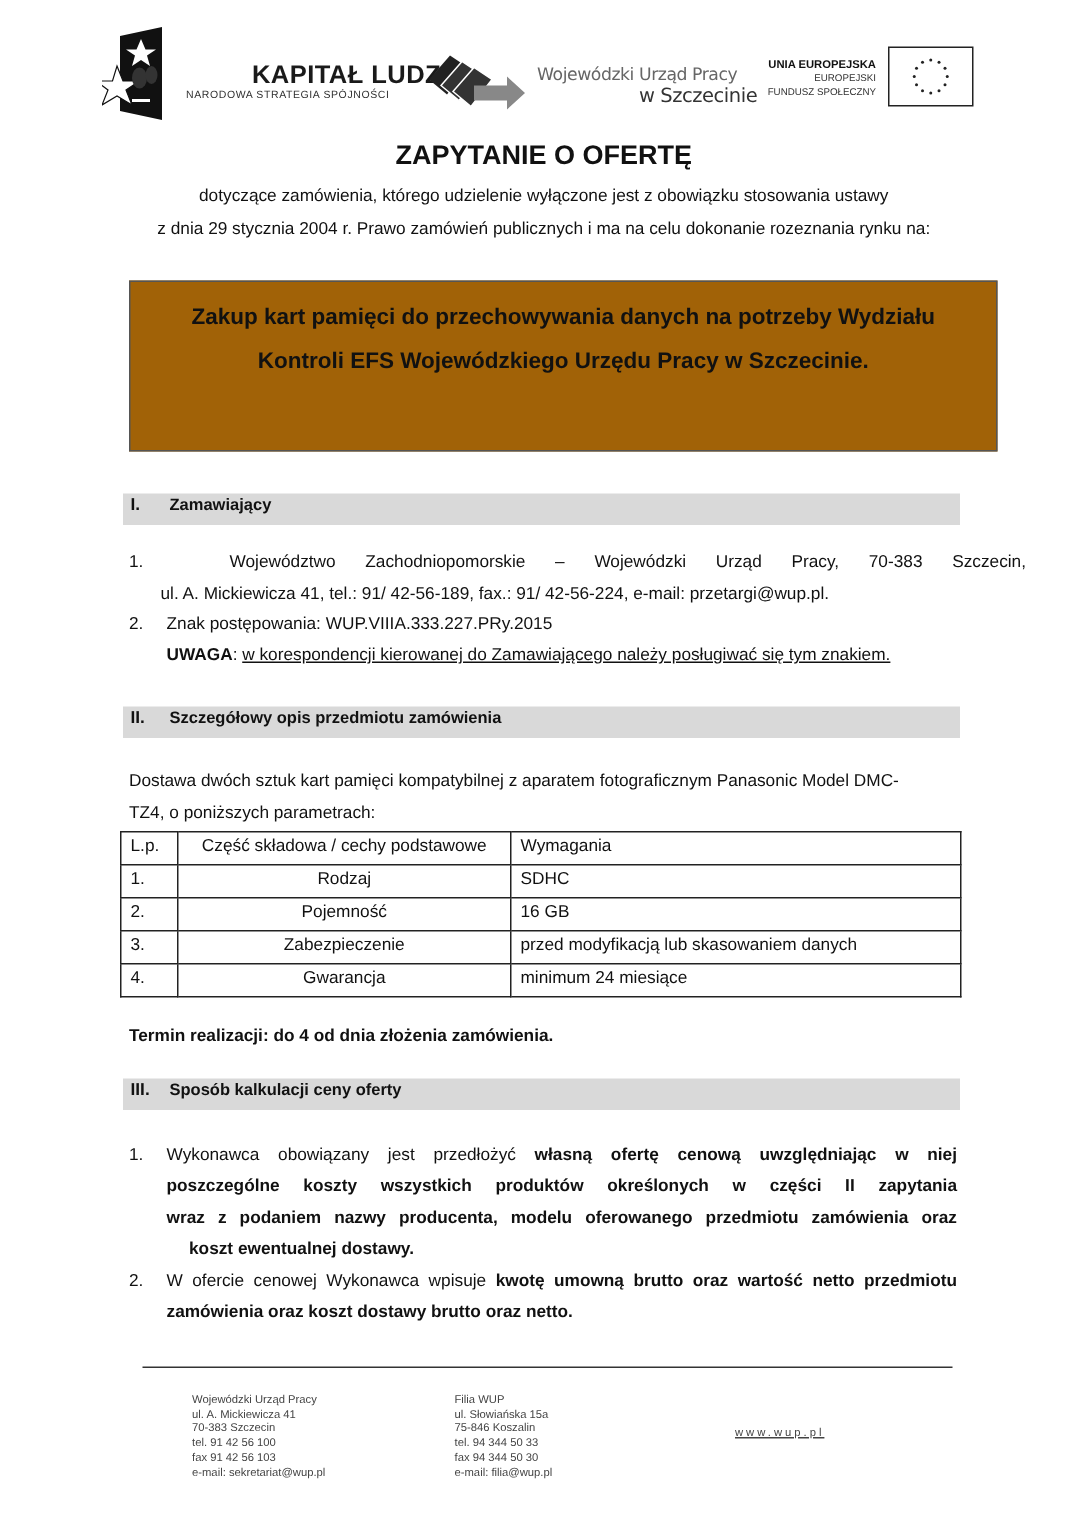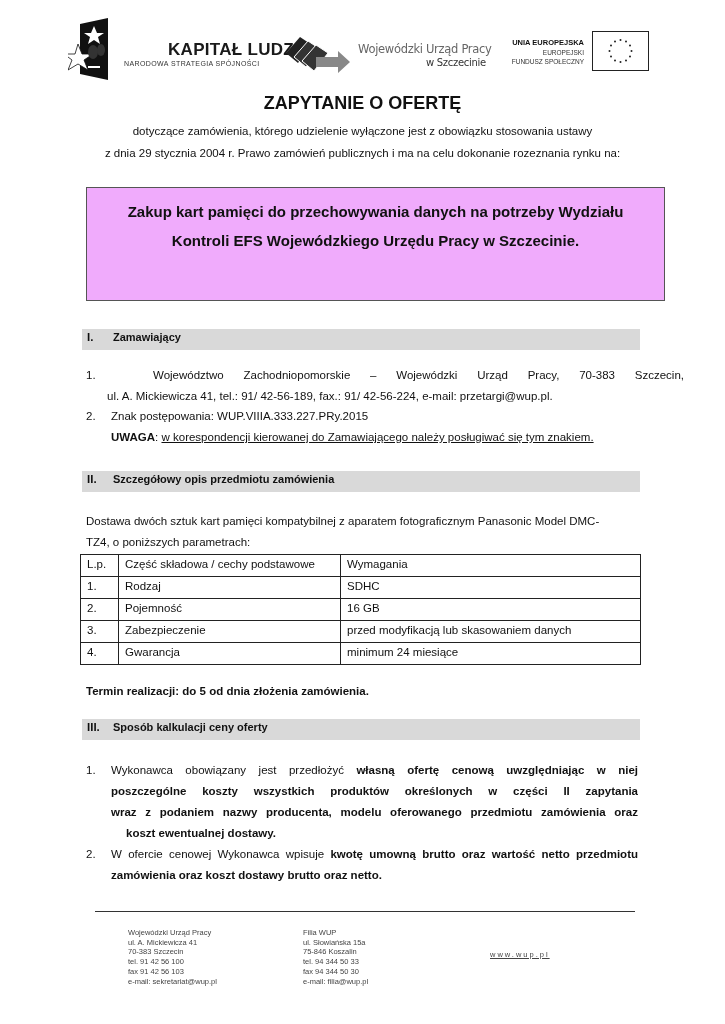--- a/index.html
+++ b/index.html
@@ -7,34 +7,34 @@
   body { position: relative; font-family: "Liberation Sans", sans-serif; color: #111; }
 
   .abs { position: absolute; }
 
   
   .kl-logo { left: 68px; top: 18px; width: 50px; height: 62px; }
   .kl-title { left: 124px; top: 40px; font-size: 17px; font-weight: bold; letter-spacing: 0.3px; color: #1a1a1a; margin-left: 44px; }
   .kl-sub { left: 124px; top: 60px; font-size: 7px; letter-spacing: 0.4px; color: #333; }
   .wup-logo { left: 286px; top: 33px; width: 66px; height: 42px; }
   .wup-title { left: 358px; top: 42px; font-size: 11.5px; color: #666; font-family: "DejaVu Sans", sans-serif; letter-spacing: -0.3px; }
-  .wup-sub { left: 426px; top: 57px; font-size: 10px; color: #333; font-family: "DejaVu Sans", sans-serif; letter-spacing: -0.3px; }
+  .wup-sub { left: 426px; top: 57px; font-size: 13px; color: #333; font-family: "DejaVu Sans", sans-serif; letter-spacing: -0.3px; }
   .ue-title { left: 506px; top: 38px; width: 78px; text-align: right; font-size: 7.5px; font-weight: bold; color: #111; }
   .ue-sub1 { left: 506px; top: 49px; width: 78px; text-align: right; font-size: 6.5px; color: #333; }
   .ue-sub2 { left: 490px; top: 58px; width: 94px; text-align: right; font-size: 6.5px; color: #333; }
   .ue-flag { left: 592px; top: 31px; width: 57px; height: 40px; border: 1px solid #222; }
 
   
   .doc-title { left: 0; width: 725px; top: 93px; text-align: center; font-size: 18px; font-weight: bold; }
   .intro { left: 0; width: 725px; text-align: center; font-size: 11.5px; color: #111; }
   .intro1 { top: 125px; }
   .intro2 { top: 147px; }
 
   
-  .subject-box { left: 86px; top: 187px; width: 579px; height: 114px; background: #f0abfc; border: 1px solid #555; }
+  .subject-box { left: 86px; top: 187px; width: 579px; height: 114px; background: #a16207; border: 1px solid #555; }
   .subject-line { position: absolute; left: 0; width: 100%; text-align: center; font-size: 15px; font-weight: bold; color: #111; }
   .sl1 { top: 15px; }
   .sl2 { top: 44px; }
   .sl3 { top: 73px; }
 
   
   .section-header { left: 82px; width: 558px; height: 21px; background: #d9d9d9; }
   .section-num { position: absolute; left: 5px; top: 2px; font-size: 11.5px; font-weight: bold; }
   .section-label { position: absolute; left: 31px; top: 2px; font-size: 11px; font-weight: bold; }
   .sh1 { top: 329px; }
@@ -45,21 +45,21 @@
   .bold { font-weight: bold; }
   .u { text-decoration: underline; }
 
   
   .just { text-align: justify; text-align-last: justify; white-space: normal; }
 
   
   .spec-table { left: 80px; top: 554px; width: 561px; border-collapse: collapse; font-size: 11.5px; }
   .spec-table td { border: 1px solid #222; height: 22px; padding: 0 6px; vertical-align: top; padding-top: 3px; }
   .spec-table td.c1 { width: 38px; }
-  .spec-table td.c2 { width: 222px; }
+  .spec-table td.c2 { width: 222px; text-align: center; }
 
   
   .footer-rule { left: 95px; top: 911px; width: 540px; height: 1px; background: #333; }
   .footer-col { font-size: 7.5px; color: #444; line-height: 9.7px; }
   .fc1 { left: 128px; top: 928px; }
   .fc2 { left: 303px; top: 928px; }
   .footer-web { left: 490px; top: 950px; font-size: 7.5px; color: #444; letter-spacing: 2px; text-decoration: underline; }
 </style>
 </head>
 <body>
@@ -165,21 +165,21 @@
     <td>przed modyfikacją lub skasowaniem danych</td>
   </tr>
   <tr>
     <td class="c1">4.</td>
     <td class="c2">Gwarancja</td>
     <td>minimum 24 miesiące</td>
   </tr>
 </tbody>
   </table>
 
-<div class="abs text bold" style="left:86px; top:685px;">Termin realizacji: do 5 od dnia złożenia zamówienia.</div>
+<div class="abs text bold" style="left:86px; top:685px;">Termin realizacji: do 4 od dnia złożenia zamówienia.</div>
 
 <div class="abs section-header sh3">
   <span class="section-num">III.</span>
   <span class="section-label">Sposób kalkulacji ceny oferty</span>
 </div>
 
 <div class="abs text" style="left:86px; top:764px;">1.</div>
 <div class="abs text just" style="left:111px; top:764px; width:527px;">
   <span>Wykonawca obowiązany jest przedłożyć </span><span class="bold">własną ofertę cenową uwzględniając w niej</span>
 </div>

